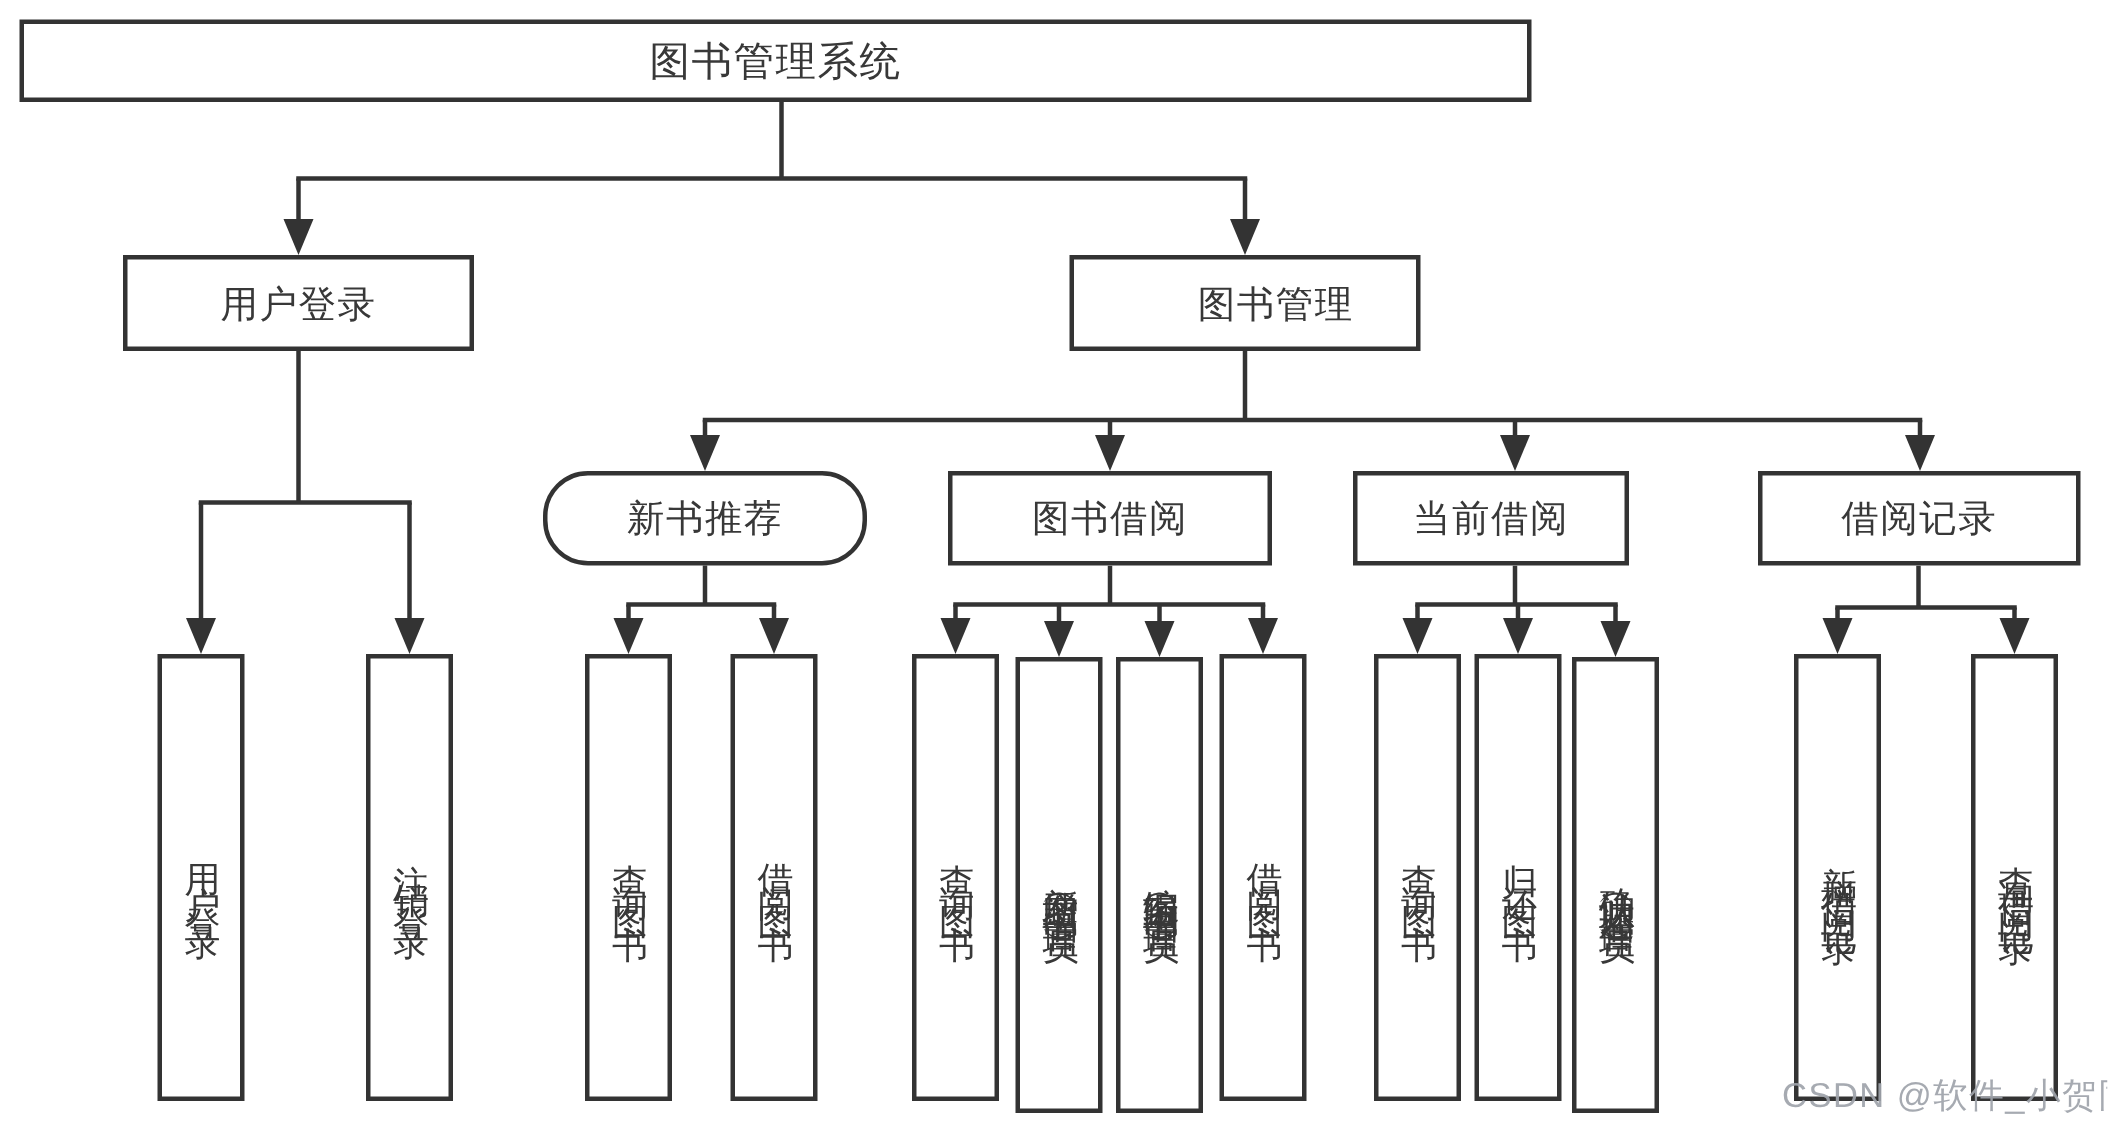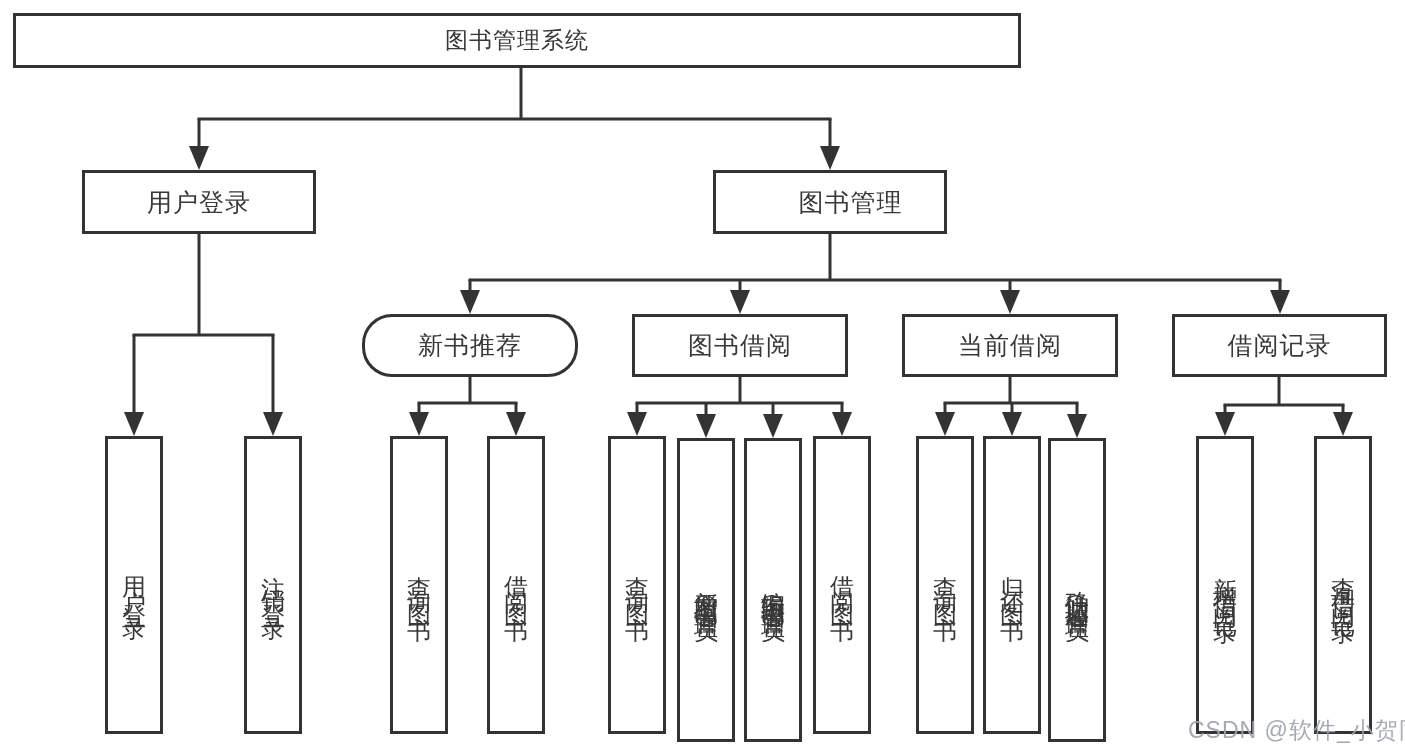--- a/index.html
+++ b/index.html
@@ -23,21 +23,21 @@
     position:absolute;
     box-sizing:border-box;
     border:3px solid var(--line);
     background:#fff;
     display:flex;
     align-items:center;
     justify-content:center;
     color:var(--text);
     text-align:center;
   }
-  .node.root{font-size:23px;letter-spacing:1px;}
+  .node.root{font-size:27px;letter-spacing:1px;}
   .node.branch{font-size:25px;letter-spacing:1px;}
   .node.leaf{
     font-size:24px;
     writing-mode:vertical-rl;
     text-orientation:mixed;
     line-height:1;
   }
   #watermark{
     position:absolute;
     left:1188px;top:715px;
@@ -122,21 +122,21 @@
       </g>
     </svg>
 
   <div class="node root" style="left:13px;top:13px;width:1008px;height:55px;">图书管理系统</div>
 
   <div class="node branch" style="left:82px;top:170px;width:234px;height:64px;">用户登录</div>
   <div class="node branch" style="left:713px;top:170px;width:234px;height:64px;padding-left:41px;">图书管理</div>
 
   <div class="node branch" style="left:362px;top:314px;width:216px;height:63px;border-radius:30px;">新书推荐</div>
   <div class="node branch" style="left:632px;top:314px;width:216px;height:63px;text-align:right;">图书借阅</div>
-  <div class="node branch" style="left:902px;top:314px;width:216px;height:63px;">当前借阅</div>
+  <div class="node branch" style="left:902px;top:314px;width:184px;height:63px;">当前借阅</div>
   <div class="node branch" style="left:1172px;top:314px;width:215px;height:63px;">借阅记录</div>
 
   <div class="node leaf" style="left: 105px; top: 436px; width: 58px; height: 298px; letter-spacing: 14px;">用户登录</div>
   <div class="node leaf" style="left: 244px; top: 436px; width: 58px; height: 298px; letter-spacing: 14px;">注销登录</div>
 
   <div class="node leaf" style="left: 390px; top: 436px; width: 58px; height: 298px; letter-spacing: 14px;">查询图书</div>
   <div class="node leaf" style="left: 487px; top: 436px; width: 58px; height: 298px; letter-spacing: 14px;">借阅图书</div>
 
   <div class="node leaf" style="left: 608px; top: 436px; width: 58px; height: 298px; letter-spacing: 14px;">查询图书</div>
   <div class="node leaf" style="left: 677px; top: 438px; width: 58px; height: 304px; letter-spacing: 4px;">新增图书（管理员）</div>

